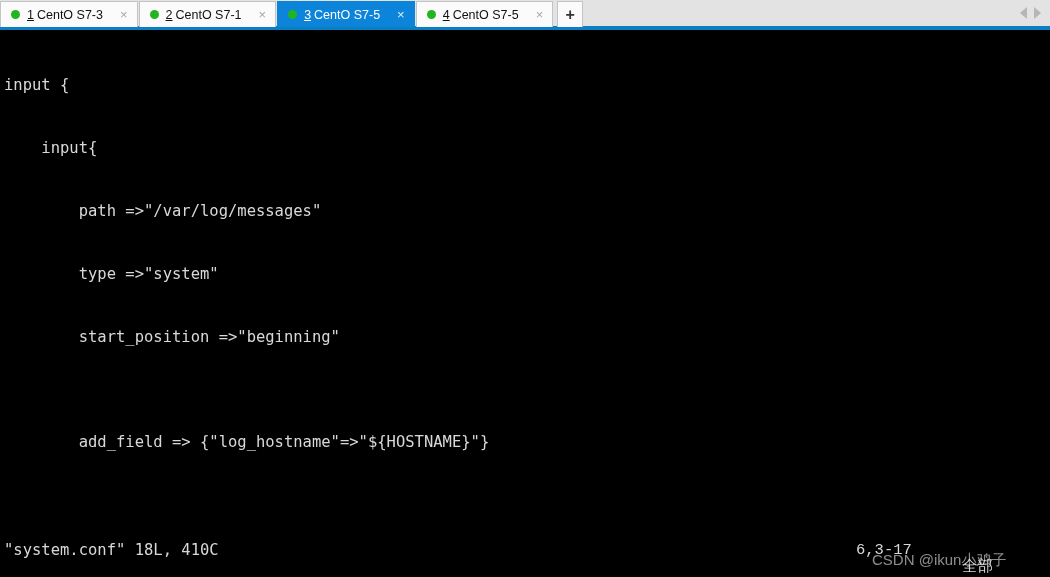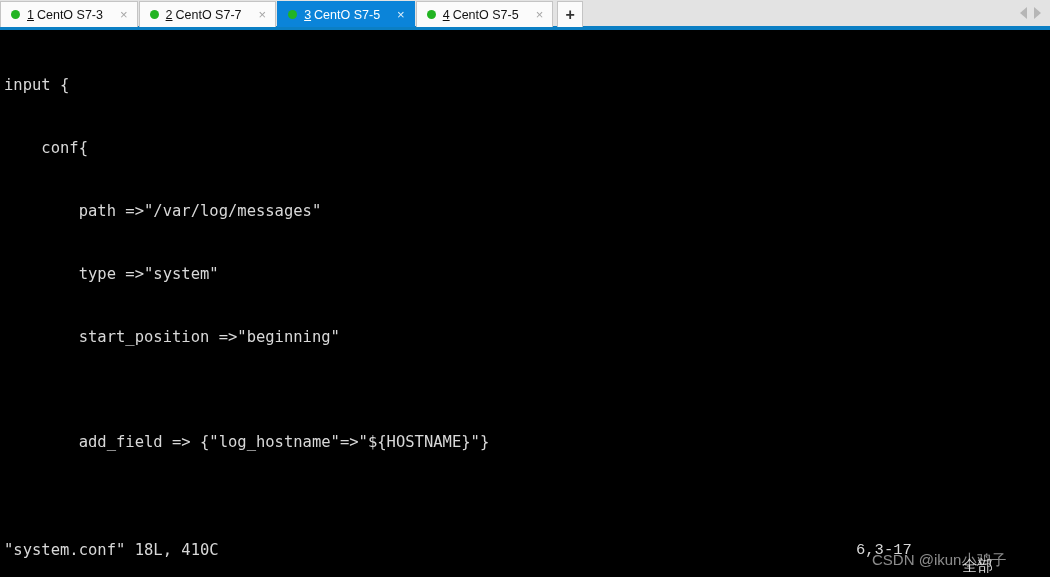--- a/index.html
+++ b/index.html
@@ -178,21 +178,21 @@
     <div class="tab">
       <span class="tab-dot"></span>
       <span class="tab-num">1</span>
       <span class="tab-label">CentO S7-3</span>
       <span class="tab-close">×</span>
     </div>
 
     <div class="tab">
       <span class="tab-dot"></span>
       <span class="tab-num">2</span>
-      <span class="tab-label">CentO S7-7</span>
+      <span class="tab-label">CentO S7-1</span>
       <span class="tab-close">×</span>
     </div>
 
     <div class="tab active">
       <span class="tab-dot"></span>
       <span class="tab-num">3</span>
       <span class="tab-label">CentO S7-5</span>
       <span class="tab-close">×</span>
     </div>
 
@@ -206,21 +206,21 @@
     <div class="tab-add">+</div>
 
     <div class="tabnav">
       <span class="navarrow left"></span>
       <span class="navarrow right"></span>
     </div>
   </div>
 
   <div id="terminal">
     <div class="tline">input {</div>
-    <div class="tline">    conf{</div>
+    <div class="tline">    input{</div>
     <div class="tline">        path =&gt;"/var/log/messages"</div>
     <div class="tline">        type =&gt;"system"</div>
     <div class="tline">        start_position =&gt;"beginning"</div>
 
 
     <div class="tline">        add_field =&gt; {"log_hostname"=&gt;"${HOSTNAME}"}</div>
     
     
     
     

